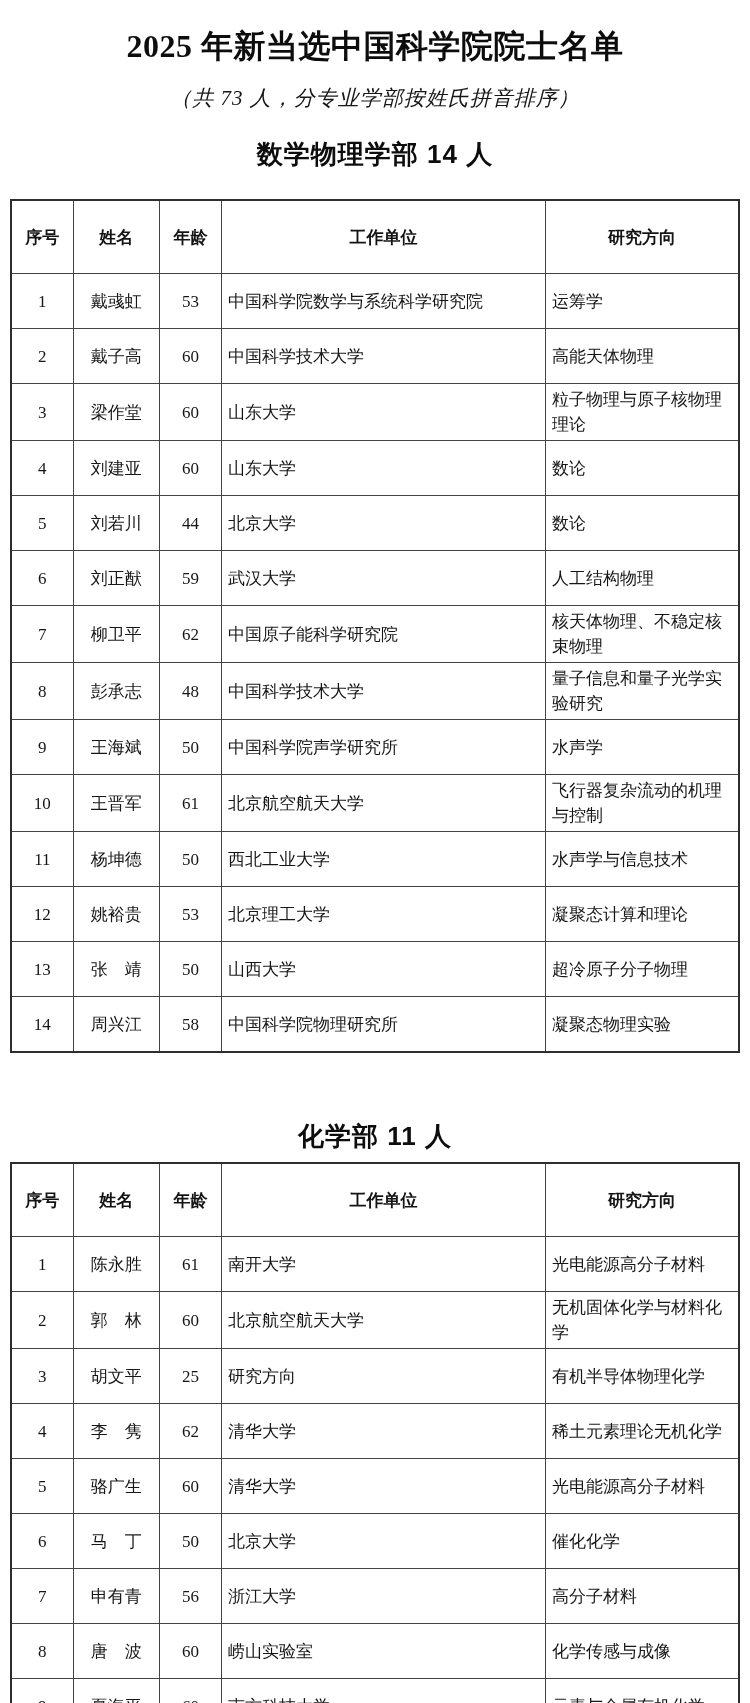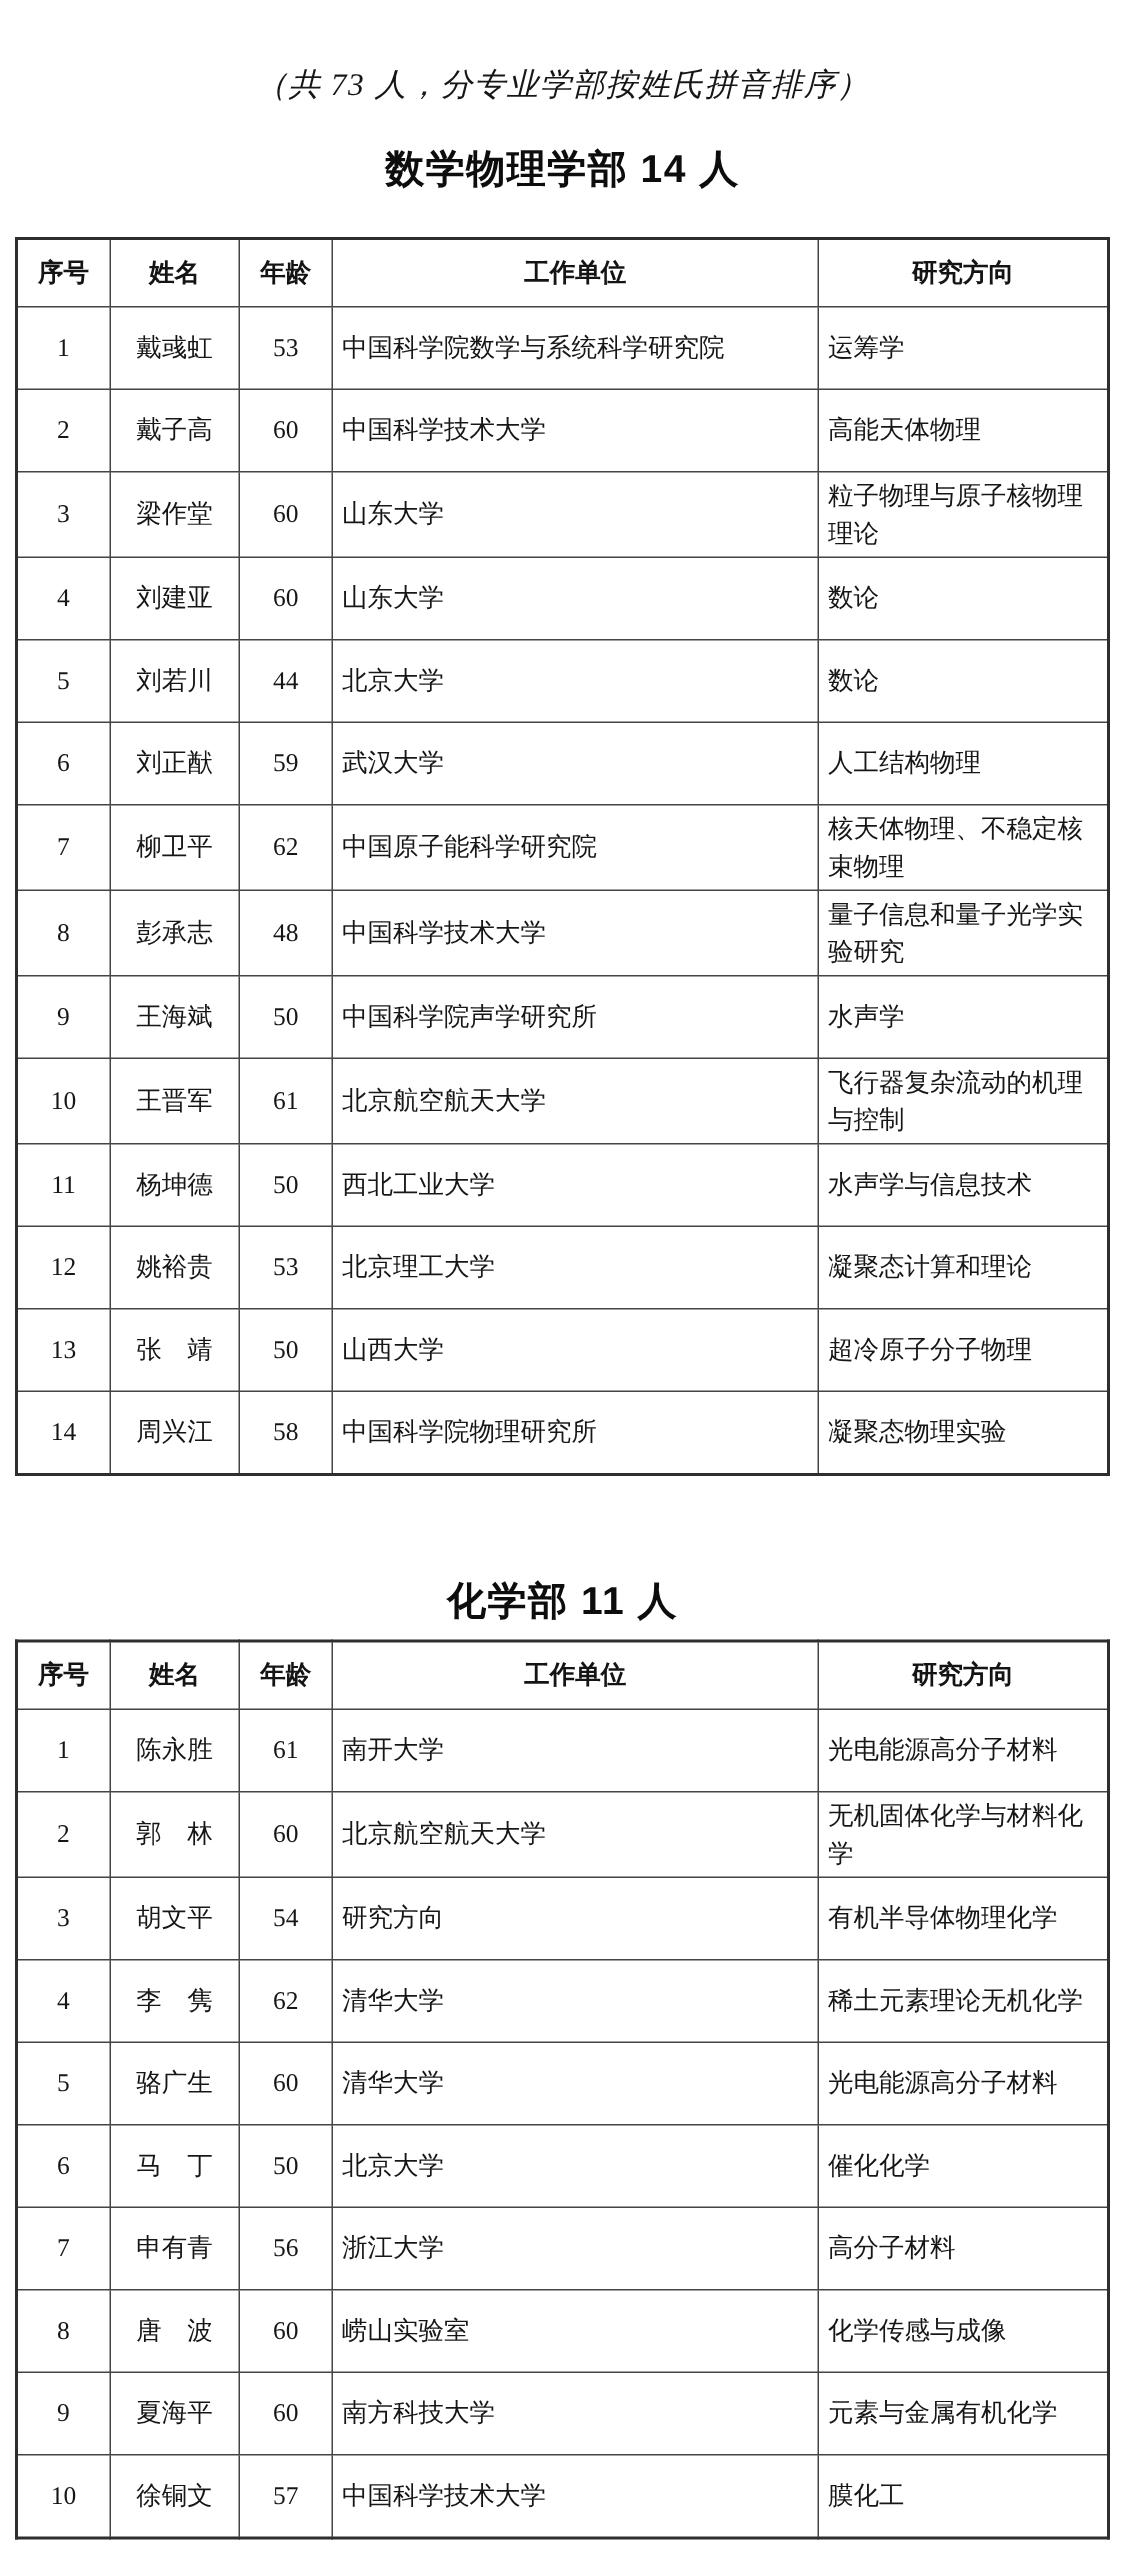--- a/index.html
+++ b/index.html
@@ -63,21 +63,21 @@
     word-break: break-all;
   }
   table.roster th {
     height: 40px;
     font-size: 17px;
     font-weight: 700;
     text-align: center;
     font-family: "Liberation Sans", "DejaVu Sans", sans-serif;
     color: #141414;
     background: #ffffff;
-    padding: 2px 4px;
+    padding: 16px 4px;
   }
   table.roster td {
     height: 48px;
     font-size: 17px;
     line-height: 25px;
     color: #161616;
     font-family: "Liberation Serif", "DejaVu Serif", serif;
     padding: 3px 6px;
   }
   td.c { text-align: center; }
@@ -87,20 +87,21 @@
   .col-name  { width: 86px; }
   .col-age   { width: 62px; }
   .col-org   { width: 323px; }
   .col-field { width: 193px; }
 </style>
 </head>
 <body>
 
 <div class="page">
 
+  <h1 class="doc-title">2025 年新当选中国科学院院士名单</h1>
   <p class="doc-subtitle">（共 73 人，分专业学部按姓氏拼音排序）</p>
 
   <section class="section section--first">
     <h2 class="section-heading">数学物理学部 14 人</h2>
     <table class="roster">
       <colgroup>
         <col class="col-no">
           <col class="col-name">
           <col class="col-age">
           <col class="col-org">
@@ -248,21 +249,21 @@
           <tr>
             <td class="c">2</td>
             <td class="c">郭　林</td>
             <td class="c">60</td>
             <td class="l">北京航空航天大学</td>
             <td class="l">无机固体化学与材料化学</td>
           </tr>
           <tr>
             <td class="c">3</td>
             <td class="c">胡文平</td>
-            <td class="c">54</td>
+            <td class="c">25</td>
             <td class="l">研究方向</td>
             <td class="l">有机半导体物理化学</td>
           </tr>
           <tr>
             <td class="c">4</td>
             <td class="c">李　隽</td>
             <td class="c">62</td>
             <td class="l">清华大学</td>
             <td class="l">稀土元素理论无机化学</td>
           </tr>

